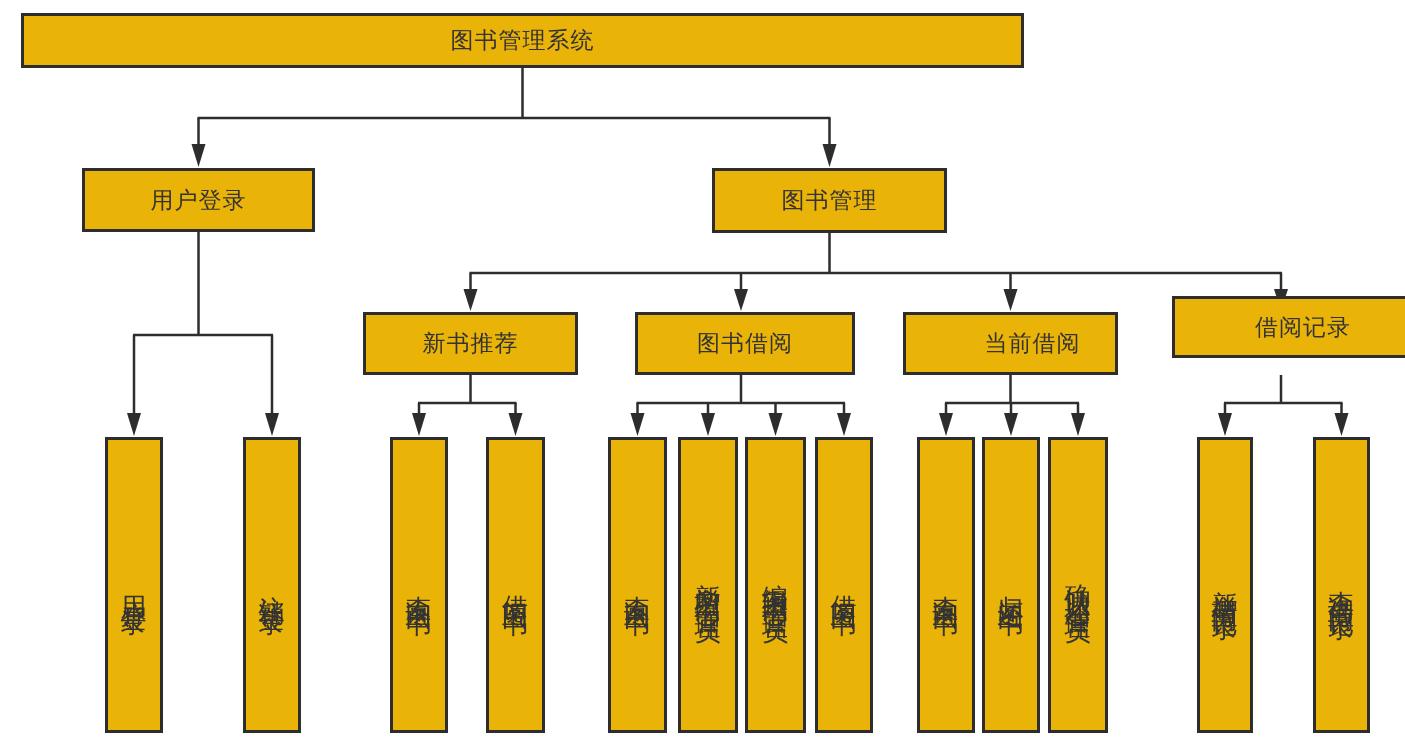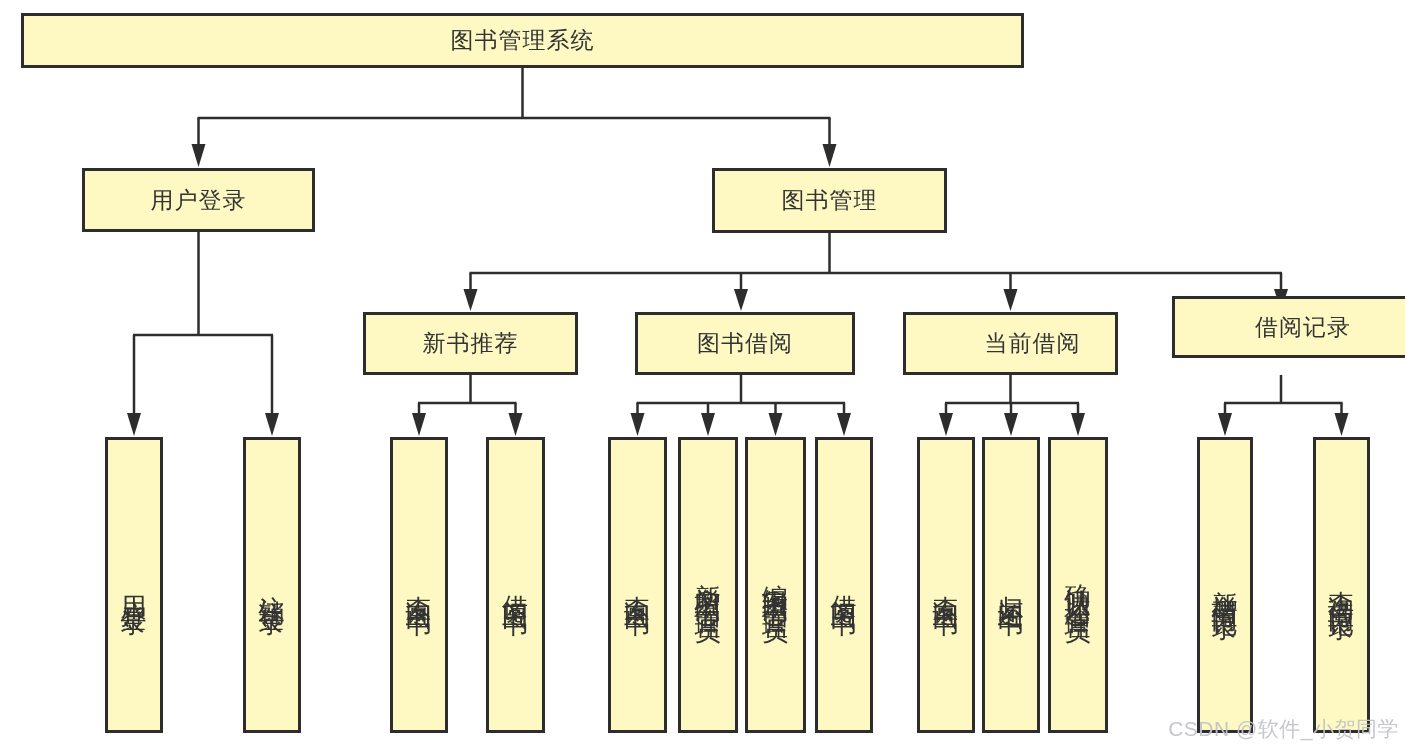--- a/index.html
+++ b/index.html
@@ -2,21 +2,21 @@
 <html><head>
 <meta charset="utf-8">
 <style>
   html,body { margin:0; padding:0; background:#ffffff; }
   .stage {
     position:relative; width:1405px; height:747px; background:#ffffff;
     font-family:"Liberation Sans","DejaVu Sans",sans-serif; overflow:hidden;
   }
   svg.connectors { position:absolute; left:0; top:0; width:1405px; height:747px; }
   .node {
-    position:absolute; box-sizing:border-box; background:#fef9c3;
+    position:absolute; box-sizing:border-box; background:#eab308;
     border:3px solid #2d2d2d; display:flex; align-items:center; justify-content:center;
     color:#333333;
   }
   .h-node span { font-size:23px; letter-spacing:1px; white-space:nowrap; }
   .v-node span {
     writing-mode:vertical-rl; text-orientation:mixed;
     font-size:26px; letter-spacing:5px; line-height:1; white-space:nowrap;
   }
   .leaf { top:437px; height:296px; }
   .watermark {
@@ -152,15 +152,14 @@
     <span>确认归还（管理员）</span>
   </div>
 
   <div class="node v-node leaf" style="left:1197px; width:56px;">
     <span>新增借阅记录</span>
   </div>
   <div class="node v-node leaf" style="left:1313px; width:57px;">
     <span>查询借阅记录</span>
   </div>
 
-  <div class="watermark">CSDN @软件_小贺同学</div>
 
 </div>
 
 </body></html>

